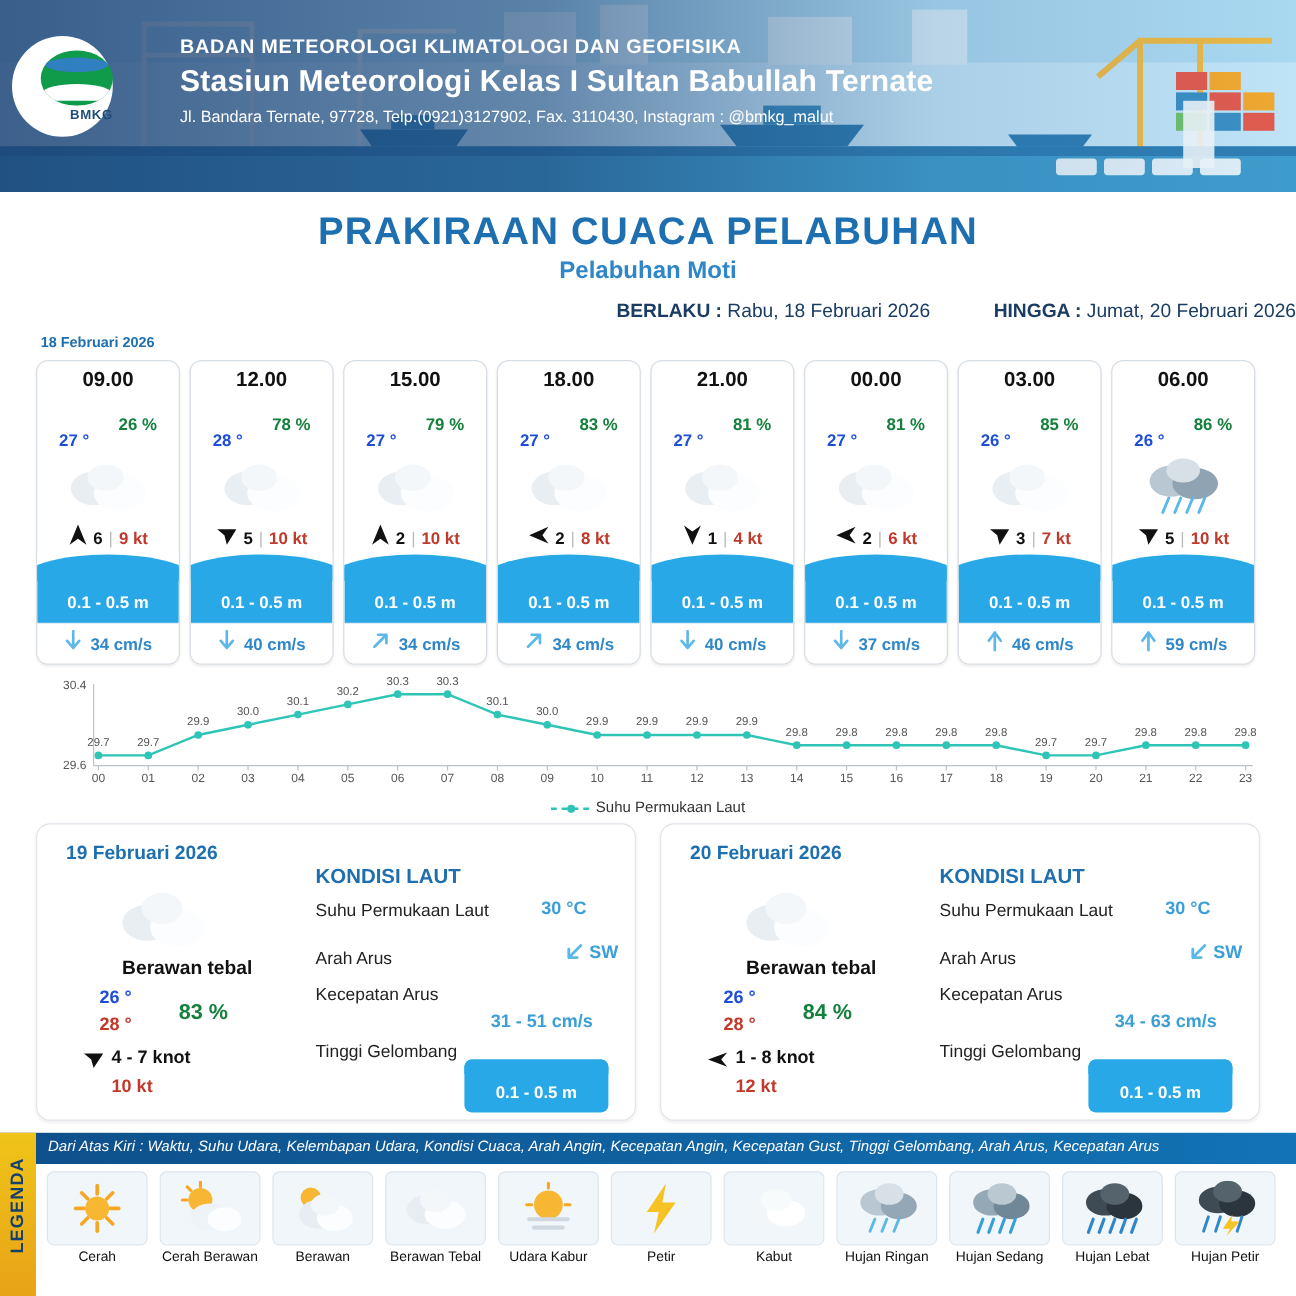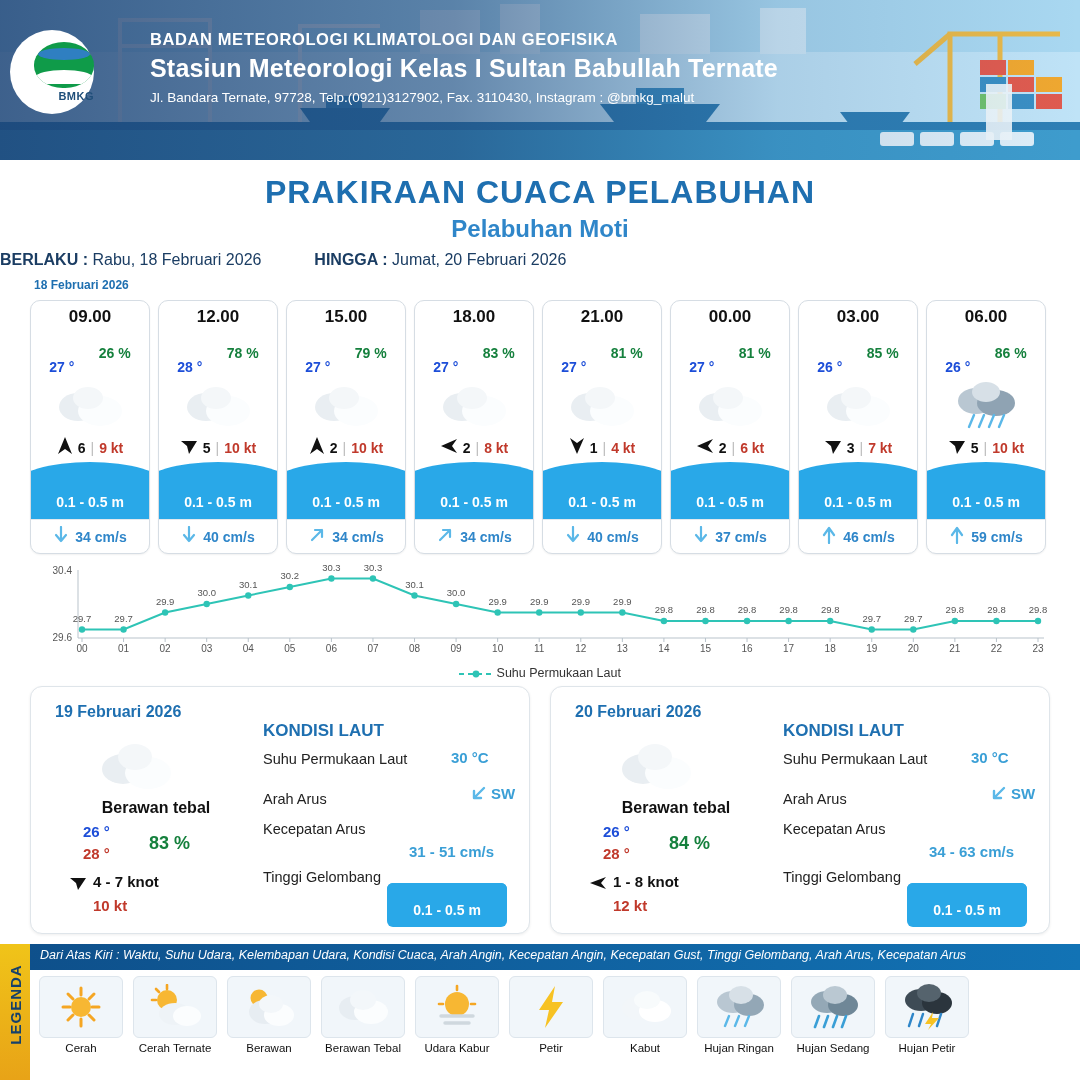--- a/index.html
+++ b/index.html
@@ -32,22 +32,22 @@
   .logo-text { font-size:11px; font-weight:bold; color:#1f4e79; letter-spacing:.5px; margin-top:2px;}
   .hdr-texts { position:absolute; left:106px; top:30px; color:#ffffff;margin-left:44px; }
   .hdr-line1 { font-size:16.5px; font-weight:bold; letter-spacing:.6px; }
   .hdr-line2 { font-size:25px; font-weight:bold; margin-top:5px; letter-spacing:.2px; }
   .hdr-line3 { font-size:13.5px; margin-top:7px; }
 
   
   .title-main { position:absolute; top:174px; left:0; width:1080px; text-align:center;
     font-size:32px; font-weight:bold; color:#1e6fb0; letter-spacing:1px; }
   .title-sub { position:absolute; top:215px; left:0; width:1080px; text-align:center;
-    font-size:24px; font-weight:bold; color:#2f86c9; }
-  .valid-row { position:absolute; top:251px; left:0; width:1080px; text-align:left; font-size:16px; }
+    font-size:20px; font-weight:bold; color:#2f86c9; }
+  .valid-row { position:absolute; top:251px; left:0; width:1080px; text-align:right; font-size:16px; }
   .valid-row .lbl { font-weight:bold; color:#1b3d63; }
   .valid-row .val { color:#1b3d63; }
   .valid-gap { display:inline-block; width:44px; }
 
   .date-label { position:absolute; left:34px; top:278px; font-size:12px; font-weight:bold; color:#1e6fb0; }
 
   
   .cards { position:absolute; left:30px; top:300px; width:1020px; display:flex; gap:8px; }
   .card { width:120px; background:#ffffff; border:1px solid #d6dde4; border-radius:10px;
     overflow:hidden; position:relative; box-shadow:0 1px 2px rgba(0,0,0,.06); }
@@ -710,21 +710,21 @@
             <circle cx="22" cy="16" r="10" fill="#f7b733"></circle>
             <g stroke="#f5a623" stroke-width="2.6" stroke-linecap="round">
               <line x1="22" y1="1" x2="22" y2="5"></line>
               <line x1="7" y1="16" x2="11" y2="16"></line>
               <line x1="11" y1="5" x2="14" y2="8"></line>
             </g>
             <ellipse cx="30" cy="30" rx="16" ry="11" fill="#eef3f7"></ellipse>
             <ellipse cx="42" cy="32" rx="14" ry="10" fill="#fbfdfe"></ellipse>
           </svg>
       </div>
-      <div class="li-lbl">Cerah Ternate</div>
+      <div class="li-lbl">Cerah Berawan</div>
     </div>
 
     <div class="li">
       <div class="li-box">
         <svg width="60" height="46" viewBox="0 0 60 46">
             <circle cx="20" cy="14" r="8.5" fill="#f7b733"></circle>
             <ellipse cx="26" cy="28" rx="16" ry="12" fill="#e7edf2"></ellipse>
             <ellipse cx="40" cy="31" rx="15" ry="11" fill="#fbfdfe"></ellipse>
             <ellipse cx="32" cy="20" rx="12" ry="9" fill="#f3f7fa"></ellipse>
           </svg>
@@ -807,20 +807,37 @@
               <line x1="16" y1="32" x2="12" y2="43"></line>
               <line x1="25" y1="32" x2="21" y2="43"></line>
               <line x1="34" y1="32" x2="30" y2="43"></line>
               <line x1="43" y1="32" x2="39" y2="43"></line>
             </g>
           </svg>
       </div>
       <div class="li-lbl">Hujan Sedang</div>
     </div>
 
+    <div class="li">
+      <div class="li-box">
+        <svg width="60" height="46" viewBox="0 0 60 46">
+            <ellipse cx="24" cy="18" rx="16" ry="11" fill="#3e4b55"></ellipse>
+            <ellipse cx="40" cy="21" rx="15" ry="11" fill="#2b353d"></ellipse>
+            <ellipse cx="32" cy="11" rx="12" ry="9" fill="#55636d"></ellipse>
+            <g stroke="#2f86c9" stroke-width="2.6" stroke-linecap="round">
+              <line x1="14" y1="32" x2="10" y2="43"></line>
+              <line x1="23" y1="32" x2="19" y2="43"></line>
+              <line x1="32" y1="32" x2="28" y2="43"></line>
+              <line x1="41" y1="32" x2="37" y2="43"></line>
+              <line x1="50" y1="32" x2="46" y2="43"></line>
+            </g>
+          </svg>
+      </div>
+      <div class="li-lbl">Hujan Lebat</div>
+    </div>
 
     <div class="li">
       <div class="li-box">
         <svg width="60" height="46" viewBox="0 0 60 46">
             <ellipse cx="24" cy="16" rx="16" ry="11" fill="#3e4b55"></ellipse>
             <ellipse cx="40" cy="19" rx="15" ry="11" fill="#2b353d"></ellipse>
             <ellipse cx="32" cy="9" rx="12" ry="9" fill="#55636d"></ellipse>
             <g stroke="#2f86c9" stroke-width="2.4" stroke-linecap="round">
               <line x1="16" y1="30" x2="12" y2="42"></line>
               <line x1="26" y1="30" x2="22" y2="42"></line>

